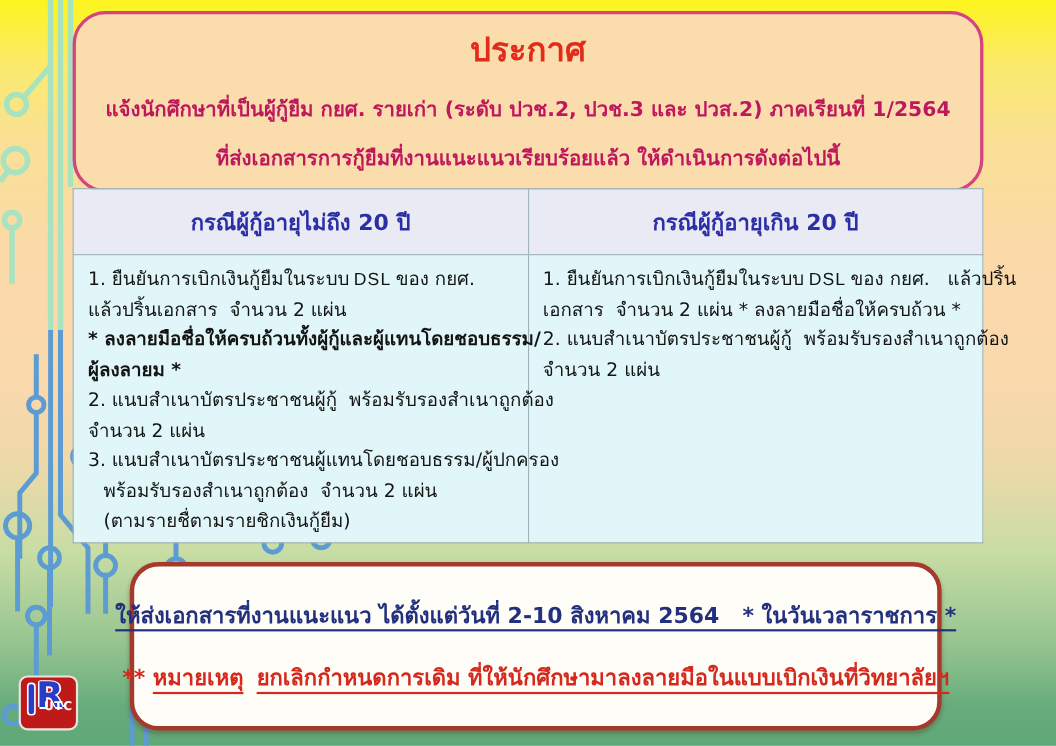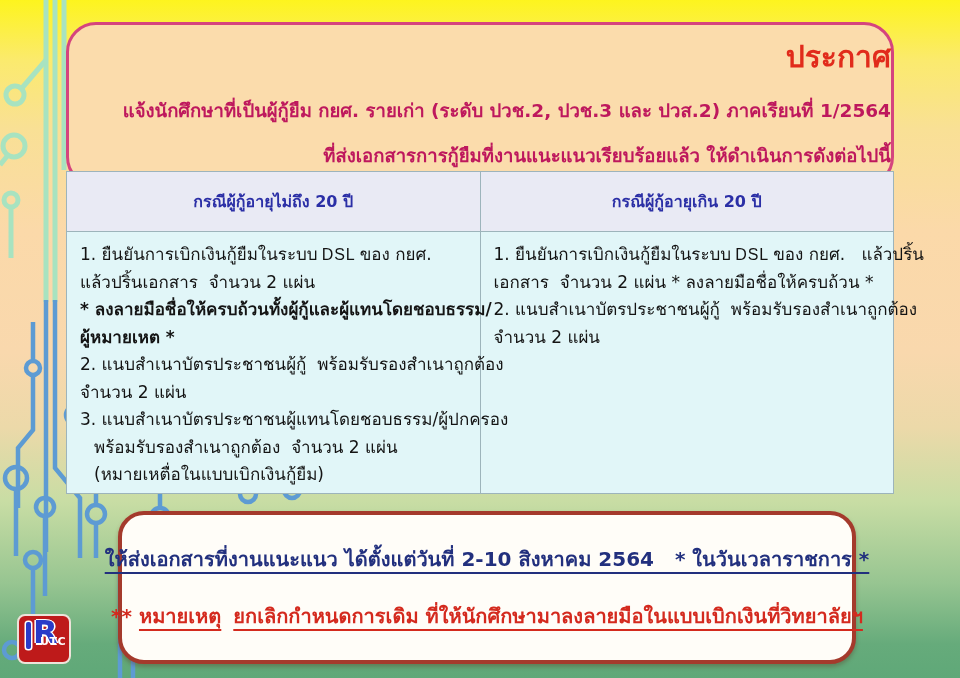--- a/index.html
+++ b/index.html
@@ -5,29 +5,29 @@
   html,body{margin:0;padding:0;}
   body{font-family:"DejaVu Sans","Liberation Sans",sans-serif;}
   .page{position:relative;width:960px;height:678px;overflow:hidden;
     background:linear-gradient(180deg,#fdf41e 0%,#fbea6e 9%,#f9e095 19%,#fbd9a9 34%,
       #f9d8ad 52%,#ecd9a9 63%,#c8dda4 74%,#97c591 86%,#66ab7b 95%,#5fa878 100%);}
   svg.circuit{position:absolute;left:0;top:0;z-index:0;pointer-events:none;}
 
   
   .top-box{position:absolute;left:66px;top:10px;width:822px;height:137px;z-index:1;
     background:#fbdcac;border:3px solid #d5447e;border-radius:30px;
-    display:flex;flex-direction:column;align-items:flex-end;justify-content:space-between;
-    padding:8px 0 14px;margin-top:12px;}
+    display:flex;flex-direction:column;align-items:center;justify-content:space-between;
+    padding:8px 0 14px;}
   .ann-title{font-size:30px;font-weight:bold;color:#e12b1b;}
   .ann-sub{font-size:18.5px;font-weight:bold;color:#be185d;white-space:pre;}
 
   
   .loan-table{position:absolute;left:66px;top:171px;width:828px;height:312px;z-index:1;
     border-collapse:collapse;table-layout:fixed;}
-  .loan-table th{background:#e9eaf4;color:#2b2fa6;font-size:16px;font-weight:bold;
+  .loan-table th{background:#e9eaf4;color:#2b2fa6;font-size:20px;font-weight:bold;
     height:57px;border:1.5px solid #9db4bb;text-align:center;}
   .loan-table td{background:#e1f6f8;vertical-align:top;padding:9px 10px 4px 13px;
     border:1.5px solid #9db4bb;font-size:17px;color:#141414;}
   .ln{white-space:pre;line-height:27.5px;}
   .bold{font-weight:bold;}
   .ind{padding-left:14px;}
   .dsl{font-family:"Liberation Sans",sans-serif;font-size:16px;letter-spacing:1px;margin:0 4px;}
 
   
   .bottom-box{position:absolute;left:118px;top:511px;width:730px;height:137px;z-index:1;
@@ -112,26 +112,26 @@
         <th>กรณีผู้กู้อายุไม่ถึง 20 ปี</th>
         <th>กรณีผู้กู้อายุเกิน 20 ปี</th>
       </tr>
     </thead>
     <tbody>
       <tr>
         <td>
           <div class="ln"><span>1. ยืนยันการเบิกเงินกู้ยืมในระบบ</span><span class="dsl">DSL</span><span>ของ กยศ.</span></div>
           <div class="ln">แล้วปริ้นเอกสาร  จำนวน 2 แผ่น</div>
           <div class="ln bold">* ลงลายมือชื่อให้ครบถ้วนทั้งผู้กู้และผู้แทนโดยชอบธรรม/</div>
-          <div class="ln bold">ผู้หมายเหต *</div>
+          <div class="ln bold">ผู้ลงลายม *</div>
           <div class="ln">2. แนบสำเนาบัตรประชาชนผู้กู้  พร้อมรับรองสำเนาถูกต้อง</div>
           <div class="ln">จำนวน 2 แผ่น</div>
           <div class="ln">3. แนบสำเนาบัตรประชาชนผู้แทนโดยชอบธรรม/ผู้ปกครอง</div>
           <div class="ln ind">พร้อมรับรองสำเนาถูกต้อง  จำนวน 2 แผ่น</div>
-          <div class="ln ind">(หมายเหตื่อในแบบเบิกเงินกู้ยืม)</div>
+          <div class="ln ind">(ตามรายชื่ตามรายชิกเงินกู้ยืม)</div>
         </td>
         <td>
           <div class="ln"><span>1. ยืนยันการเบิกเงินกู้ยืมในระบบ</span><span class="dsl">DSL</span><span>ของ กยศ.   แล้วปริ้น</span></div>
           <div class="ln">เอกสาร  จำนวน 2 แผ่น * ลงลายมือชื่อให้ครบถ้วน *</div>
           <div class="ln">2. แนบสำเนาบัตรประชาชนผู้กู้  พร้อมรับรองสำเนาถูกต้อง</div>
           <div class="ln">จำนวน 2 แผ่น</div>
         </td>
       </tr>
     </tbody>
   </table>

